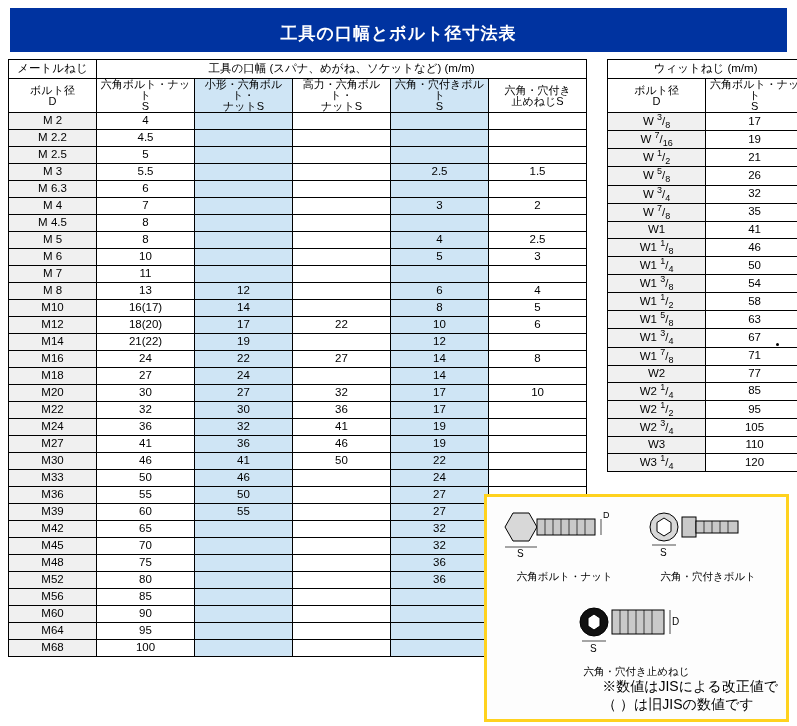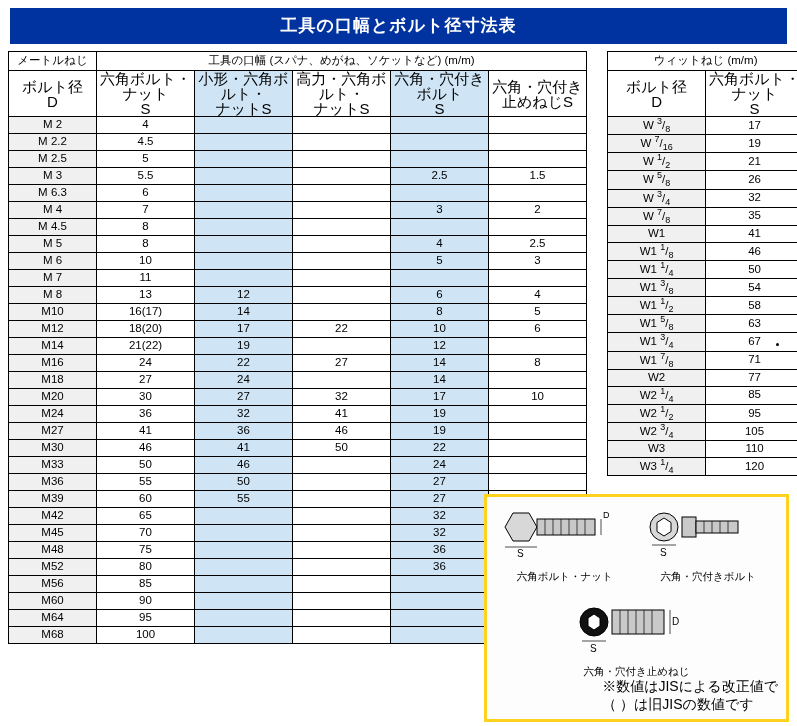--- a/index.html
+++ b/index.html
@@ -19,21 +19,21 @@
     padding: 6px 8px 0 8px;
   }
   
   .title-bar {
     background: #0033a0;
     color: #ffffff;
     text-align: center;
     font-size: 17px;
     font-weight: bold;
     letter-spacing: 1px;
-    padding: 6px 0 7px 0;
+    padding: 14px 0 7px 0;
     margin: 2px 2px 7px 2px;
   }
   
   .tables {
     display: flex;
     align-items: flex-start;
     gap: 20px;
   }
   table {
     border-collapse: collapse;
@@ -50,21 +50,21 @@
     padding: 0;
   }
   .metric { width: 578px; }
   .whit { width: 196px; }
 
   .hd { background: #ffffff; }
   .blue { background: #cfe5f5; }
   .lgrey { background: #f0f0f0; }
 
   .hrow1 td { height: 19px; font-size: 11.5px; }
-  .hrow2 td { height: 28px; font-size: 15px; }
+  .hrow2 td { height: 28px; font-size: 11px; }
 
   .c1 { width: 88px; }
   .c2 { width: 98px; }
   .c3 { width: 98px; }
   .c4 { width: 98px; }
   .c5 { width: 98px; }
   .c6 { width: 98px; }
 
   .w1 { width: 98px; }
   .w2 { width: 98px; }
@@ -284,20 +284,28 @@
             <td class="blue">14</td>
             <td></td>
           </tr>
           <tr>
             <td class="lgrey">M20</td>
             <td>30</td>
             <td class="blue">27</td>
             <td>32</td>
             <td class="blue">17</td>
             <td>10</td>
+          </tr>
+          <tr>
+            <td class="lgrey">M22</td>
+            <td>32</td>
+            <td class="blue">30</td>
+            <td>36</td>
+            <td class="blue">17</td>
+            <td></td>
           </tr>
           <tr>
             <td class="lgrey">M24</td>
             <td>36</td>
             <td class="blue">32</td>
             <td>41</td>
             <td class="blue">19</td>
             <td></td>
           </tr>
           <tr>

